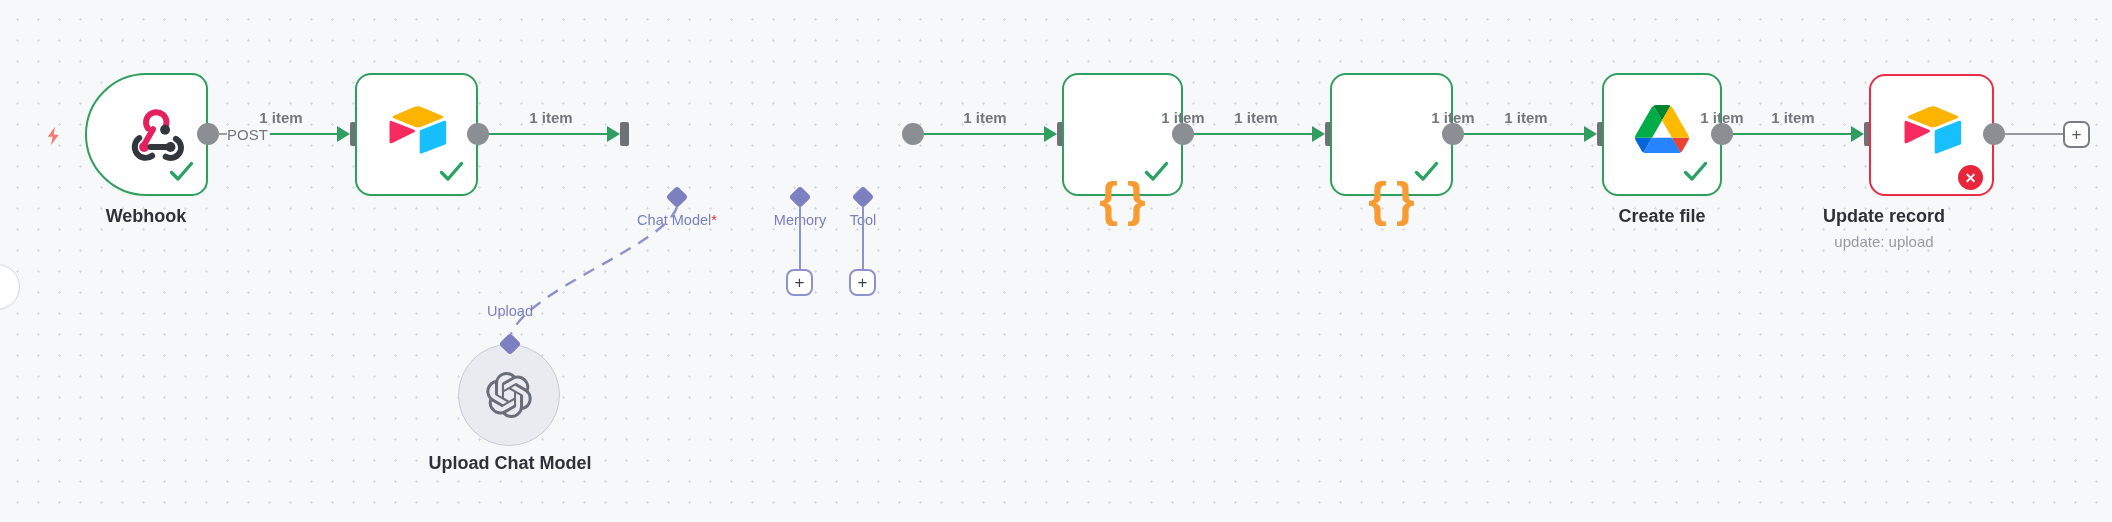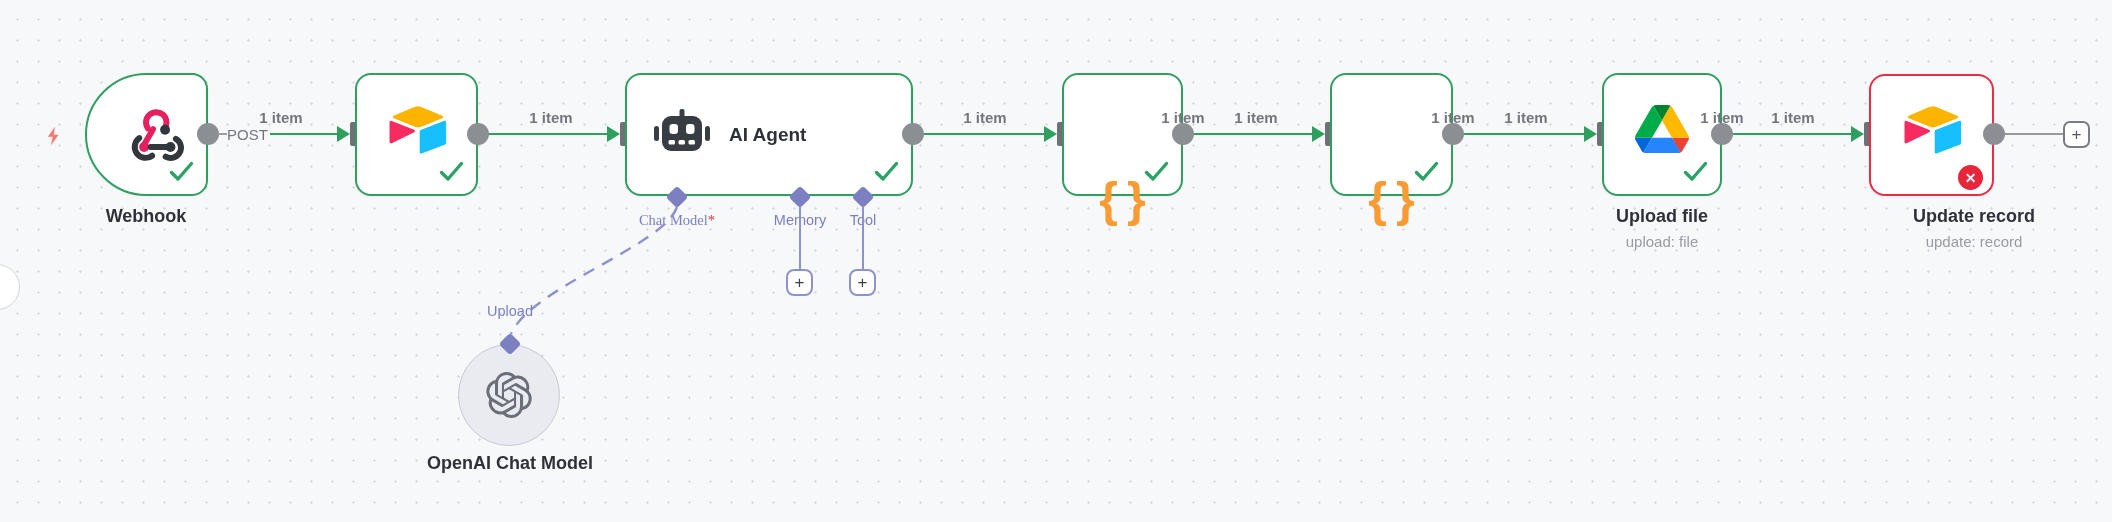--- a/index.html
+++ b/index.html
@@ -97,47 +97,26 @@
         </svg>
     </div>
   </div>
   <div class="out-dot" style="left:467px;"></div>
 
   <div class="edge" style="left:489px;width:118px;"></div>
   <div class="edge-label" style="left:551px;">1 item</div>
   <div class="in-arrow" style="left:607px;"></div>
   <div class="in-rect" style="left:620px;"></div>
 
-  <div class="node" style="left:625px;top:73px;width:288px;height:123px;">
-    <div style="position:absolute;left:27px;top:34px;width:56px;height:47px;">
-      <svg viewBox="0 0 56 47">
-        <rect x="25.5" y="0" width="5" height="9" rx="2" fill="#383d44"></rect>
-        <rect x="8" y="7" width="40" height="35" rx="9" fill="#383d44"></rect>
-        <rect x="0" y="17" width="5" height="15" rx="2.5" fill="#383d44"></rect>
-        <rect x="51" y="17" width="5" height="15" rx="2.5" fill="#383d44"></rect>
-        <rect x="15.5" y="15" width="8.5" height="10" rx="3" fill="#fff"></rect>
-        <rect x="32" y="15" width="8.5" height="10" rx="3" fill="#fff"></rect>
-        <rect x="14.5" y="31" width="6.5" height="4.5" rx="1.5" fill="#fff"></rect>
-        <rect x="24.5" y="31" width="6.5" height="4.5" rx="1.5" fill="#fff"></rect>
-        <rect x="34.5" y="31" width="6.5" height="4.5" rx="1.5" fill="#fff"></rect>
-      </svg>
-    </div>
-    <div style="position:absolute;left:102px;top:49px;font-size:19px;font-weight:600;color:#2e3238;">AI Agent</div>
-    <div class="check" style="left:246px;top:85px;">
-      <svg viewBox="0 0 27 22">
-          <path d="M3.5 12.5 L10 19 L23.5 3.5" stroke="#2aa263" stroke-width="3.4" fill="none" stroke-linecap="round" stroke-linejoin="round"></path>
-        </svg>
-    </div>
-  </div>
   <div class="out-dot" style="left:902px;"></div>
 
   <div class="diamond" style="left:677px;top:197px;"></div>
   <div class="diamond" style="left:800px;top:197px;"></div>
   <div class="diamond" style="left:863px;top:197px;"></div>
-  <div class="port-label" style="left:677px;font-family:Liberation Serif, serif;"><span>Chat Model</span><span class="req">*</span></div>
+  <div class="port-label" style="left:677px;"><span>Chat Model</span><span class="req">*</span></div>
   <div class="port-label" style="left:800px;">Memory</div>
   <div class="port-label" style="left:863px;">Tool</div>
   <div class="vline" style="left:798.9px;top:206px;height:63px;"></div>
   <div class="vline" style="left:861.9px;top:206px;height:63px;"></div>
   <div class="plus-btn" style="left:786px;top:269px;">
       <span>+</span>
     </div>
   <div class="plus-btn" style="left:849px;top:269px;">
       <span>+</span>
     </div>
@@ -154,21 +133,21 @@
   <div style="position:absolute;left:458px;top:344px;width:102px;height:102px;border-radius:50%;background:#eaebf1;border:1.6px solid #c8cad6;box-sizing:border-box;">
     <div style="position:absolute;left:27px;top:27px;width:46px;height:46px;">
       <svg viewBox="0 0 24 24">
           <path fill="#6a6e79" d="M22.2819 9.8211a5.9847 5.9847 0 0 0-.5157-4.9108 6.0462 6.0462 0 0 0-6.5098-2.9A6.0651 6.0651 0 0 0 4.9807 4.1818a5.9847 5.9847 0 0 0-3.9977 2.9 6.0462 6.0462 0 0 0 .7427 7.0966 5.98 5.98 0 0 0 .511 4.9107 6.051 6.051 0 0 0 6.5146 2.9001A5.9847 5.9847 0 0 0 13.2599 24a6.0557 6.0557 0 0 0 5.7718-4.2058 5.9894 5.9894 0 0 0 3.9977-2.9001 6.0557 6.0557 0 0 0-.7475-7.073zm-9.022 12.6081a4.4755 4.4755 0 0 1-2.8764-1.0408l.1419-.0804 4.7783-2.7582a.7948.7948 0 0 0 .3927-.6813v-6.7369l2.02 1.1686a.071.071 0 0 1 .038.052v5.5826a4.504 4.504 0 0 1-4.4945 4.4944zm-9.6607-4.1254a4.4708 4.4708 0 0 1-.5346-3.0137l.142.0852 4.783 2.7582a.7712.7712 0 0 0 .7806 0l5.8428-3.3685v2.3324a.0804.0804 0 0 1-.0332.0615L9.74 19.9502a4.4992 4.4992 0 0 1-6.1408-1.6464zM2.3408 7.8956a4.485 4.485 0 0 1 2.3655-1.9728V11.6a.7664.7664 0 0 0 .3879.6765l5.8144 3.3543-2.0201 1.1685a.0757.0757 0 0 1-.071 0l-4.8303-2.7865A4.504 4.504 0 0 1 2.3408 7.8956zm16.5963 3.8558L13.1038 8.364 15.1192 7.2a.0757.0757 0 0 1 .071 0l4.8303 2.7913a4.4944 4.4944 0 0 1-.6765 8.1042v-5.6772a.79.79 0 0 0-.407-.667zm2.0107-3.0231l-.142-.0852-4.7735-2.7818a.7759.7759 0 0 0-.7854 0L9.409 9.2297V6.8974a.0662.0662 0 0 1 .0284-.0615l4.8303-2.7866a4.4992 4.4992 0 0 1 6.6802 4.66zM8.3065 12.863l-2.02-1.1638a.0804.0804 0 0 1-.038-.0567V6.0742a4.4992 4.4992 0 0 1 7.3757-3.4537l-.142.0805L8.704 5.459a.7948.7948 0 0 0-.3927.6813zm1.0976-2.3654l2.602-1.4998 2.6069 1.4998v2.9994l-2.5974 1.4997-2.6067-1.4997z"></path>
         </svg>
     </div>
   </div>
   <div class="diamond" style="left:510px;top:344px;"></div>
   <div class="port-label" style="left:510px;top:303px;">Upload</div>
   <div class="node-label" style="left:390px;top:451px;width:240px;">
-    <span>OpenAI Chat Model</span>
+    <span>Upload Chat Model</span>
   </div>
 
   <div class="node" style="left:1062px;top:73px;width:121px;height:123px;">
     <div class="braces">
       <span>{</span>
         <span>}</span>
     </div>
     <div class="check" style="left:79px;top:85px;">
       <svg viewBox="0 0 27 22">
           <path d="M3.5 12.5 L10 19 L23.5 3.5" stroke="#2aa263" stroke-width="3.4" fill="none" stroke-linecap="round" stroke-linejoin="round"></path>
@@ -213,44 +192,43 @@
         <path d="m73.4 26.5-12.7-22c-.8-1.4-1.95-2.5-3.3-3.3l-13.75 23.8 16.15 28h27.45c0-1.55-.4-3.1-1.2-4.5z" fill="#ffba00"></path>
       </svg>
     </div>
     <div class="check" style="left:78px;top:85px;">
       <svg viewBox="0 0 27 22">
           <path d="M3.5 12.5 L10 19 L23.5 3.5" stroke="#2aa263" stroke-width="3.4" fill="none" stroke-linecap="round" stroke-linejoin="round"></path>
         </svg>
     </div>
   </div>
   <div class="node-label" style="left:1542px;top:204px;width:240px;">
-    <span>Upload file</span>
-    <div class="node-sub">upload: file</div>
+    <span>Create file</span>
   </div>
   <div class="out-dot" style="left:1711px;"></div>
   <div class="edge-label" style="left:1722px;">1 item</div>
 
   <div class="edge" style="left:1733px;width:118px;"></div>
   <div class="edge-label" style="left:1793px;">1 item</div>
   <div class="in-arrow" style="left:1851px;"></div>
   <div class="in-rect" style="left:1864px;"></div>
 
   <div class="node error" style="left:1869px;top:74px;width:125px;height:122px;">
     <div style="position:absolute;left:30px;top:27px;width:64px;height:56px;">
       <svg viewBox="0 0 200 170">
         <path d="M90 12 L24 39.7 c-3.7 1.5 -3.6 6.7 0 8.2 L90.4 74.1 c6.2 2.5 13.1 2.5 19.4 0 L176 47.9 c3.7 -1.5 3.7 -6.7 0 -8.2 L110.1 12.4 c-6.4 -2.7 -13.6 -2.7 -20.1 0" fill="#FCB400"></path>
         <path d="M105.3 88.5 V154 c0 3.1 3.1 5.3 6 4.1 L185.2 129.5 c1.7 -0.7 2.8 -2.3 2.8 -4.1 V59.8 c0 -3.1 -3.1 -5.3 -6 -4.1 L108.1 84.4 c-1.7 0.7 -2.8 2.3 -2.8 4.1" fill="#18BFFF"></path>
         <path d="M88.1 91.8 L17.7 125.7 c-2.9 1.4 -6.7 -0.7 -6.7 -4 V60.1 c0 -1.2 0.6 -2.2 1.4 -3 0.3 -0.3 0.7 -0.6 1.1 -0.8 1.1 -0.7 2.7 -0.8 4 -0.3 L87.7 83.8 c3.6 1.4 3.8 6.4 0.4 8" fill="#F82B60"></path>
       </svg>
     </div>
     <div class="err-badge" style="left:87px;top:89px;">✕</div>
   </div>
-  <div class="node-label" style="left:1854px;top:204px;width:240px;">
+  <div class="node-label" style="left:1764px;top:204px;width:240px;">
     <span>Update record</span>
-    <div class="node-sub">update: record</div>
+    <div class="node-sub">update: upload</div>
   </div>
   <div class="out-dot" style="left:1983px;"></div>
 
   <div class="edge gray" style="left:2005px;width:58px;"></div>
   <div class="plus-btn gray" style="left:2063px;top:121px;">
       <span>+</span>
     </div>
 
 </div>
 

